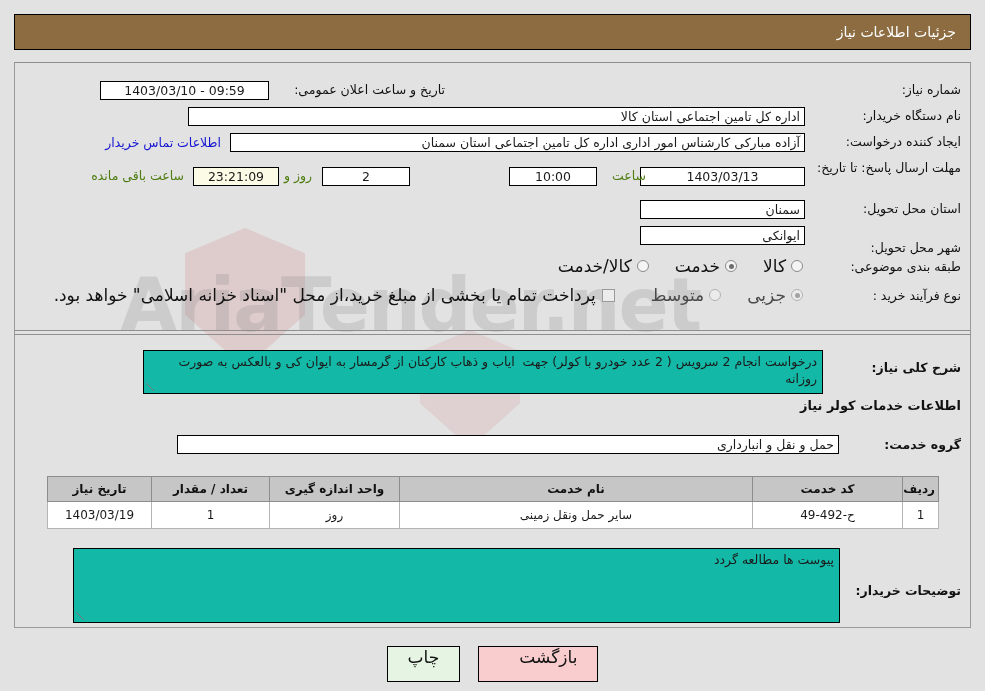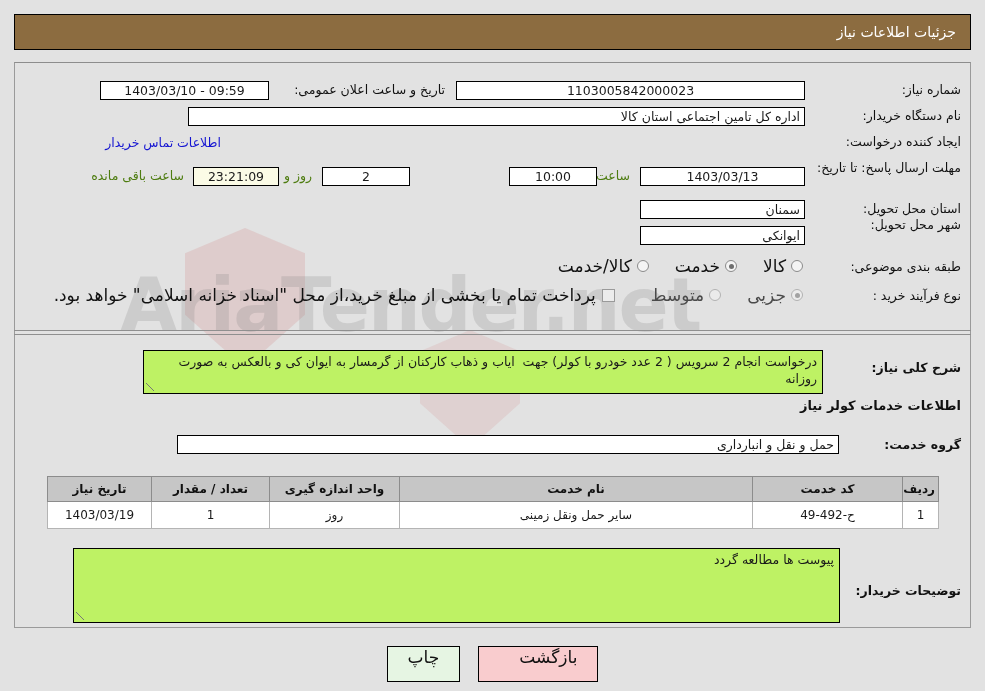--- a/index.html
+++ b/index.html
@@ -176,21 +176,21 @@
     width: 957px;
     height: 0;
     border-top: 1px solid #8f8f8f;
     z-index: 3;
   }
 
   
   .ta {
     box-sizing: border-box;
     border: 1px solid #000;
-    background: #bef264;
+    background: #14b8a6;
     font-size: 12.5px;
     color: #1a1a1a;
     padding: 2px 5px 0 5px;
     text-align: right;
     line-height: 17px;
     overflow: hidden;
     position: relative;
     white-space: pre-wrap;
   }
   .ta::after {
@@ -281,54 +281,54 @@
 
   <div class="title-bar">
     <span>جزئیات اطلاعات نیاز</span>
   </div>
 
   <div class="panel"></div>
 
   <div class="row" style="right:24px; top:82px;">
     <span class="lbl" style="width:150px;">شماره نیاز:</span>
   </div>
-  <div class="fld center" style="position:absolute; right:180px; top:81px; width:349px; z-index:3;">1103005842000023</div>
 
   <div class="row" style="right:540px; top:82px;">
     <span class="lbl">تاریخ و ساعت اعلان عمومی:</span>
   </div>
   <div class="fld center" style="position:absolute; right:716px; top:81px; width:169px; z-index:3;">09:59 - 1403/03/10</div>
 
   <div class="row" style="right:24px; top:108px;">
     <span class="lbl" style="width:150px;">نام دستگاه خریدار:</span>
   </div>
   <div class="fld right" style="position:absolute; right:180px; top:107px; width:617px; z-index:3;">اداره کل تامین اجتماعی استان کالا</div>
 
   <div class="row" style="right:24px; top:134px;">
     <span class="lbl" style="width:150px;">ایجاد کننده درخواست:</span>
   </div>
+  <div class="fld right" style="position:absolute; right:180px; top:133px; width:575px; z-index:3;">آزاده مبارکی کارشناس امور اداری اداره کل تامین اجتماعی استان سمنان</div>
   <a class="link" style="position:absolute; right:760px; top:135px; z-index:3;">اطلاعات تماس خریدار</a>
 
   <div class="row" style="right:24px; top:160px; width:150px; white-space:normal;">
     <span class="lbl" style="width:150px; line-height:15px;">مهلت ارسال پاسخ: تا تاریخ:</span>
   </div>
   <div class="fld center" style="position:absolute; right:180px; top:167px; width:165px; z-index:3;">1403/03/13</div>
-  <span class="inline-txt" style="position:absolute; right:350px; top:168px; z-index:3;">ساعت</span>
+  <span class="inline-txt" style="position:absolute; right:334px; top:168px; z-index:3;">ساعت</span>
   <div class="fld center" style="position:absolute; right:388px; top:167px; width:88px; z-index:3;">10:00</div>
   <div class="fld center" style="position:absolute; right:575px; top:167px; width:88px; z-index:3;">2</div>
   <span class="inline-txt" style="position:absolute; right:668px; top:168px; z-index:3;">روز و</span>
   <div class="fld ivory" style="position:absolute; right:706px; top:167px; width:86px; z-index:3;">23:21:09</div>
   <span class="inline-txt" style="position:absolute; right:796px; top:168px; z-index:3;">ساعت باقی مانده</span>
 
   <div class="row" style="right:24px; top:201px;">
     <span class="lbl" style="width:150px;">استان محل تحویل:</span>
   </div>
   <div class="fld right" style="position:absolute; right:180px; top:200px; width:165px; z-index:3;">سمنان</div>
 
-  <div class="row" style="right:24px; top:217px;">
+  <div class="row" style="right:24px; top:240px;">
     <span class="lbl" style="width:150px;">شهر محل تحویل:</span>
   </div>
   <div class="fld right" style="position:absolute; right:180px; top:226px; width:165px; z-index:3;">ایوانکی</div>
 
   <div class="row" style="right:24px; top:256px;">
     <span class="lbl" style="width:150px;">طبقه بندی موضوعی:</span>
     <span class="radio-group" style="margin-right:8px;">
       <span class="radio-item">
         <span class="radio"></span>
         <span class="radio-label">کالا</span>

